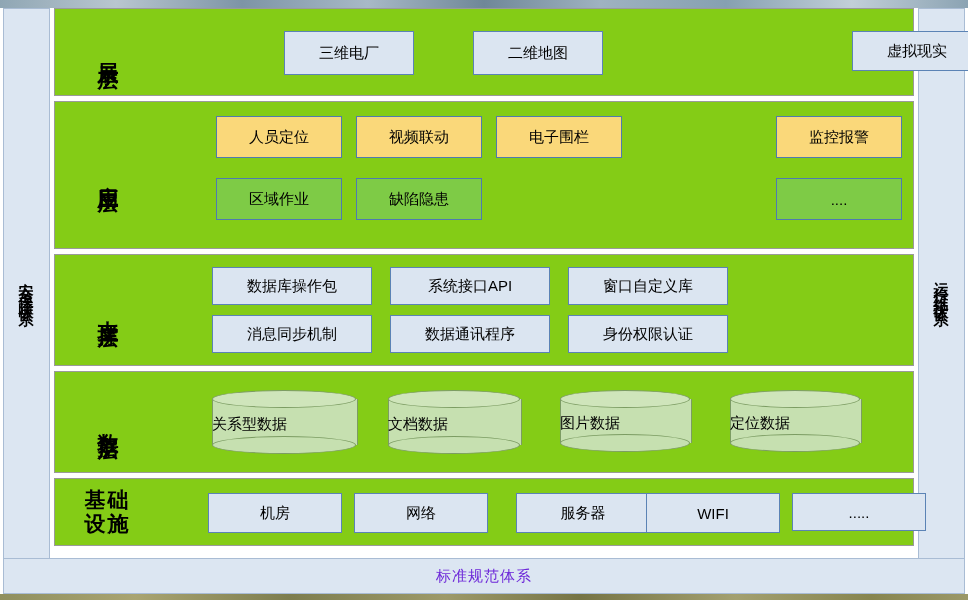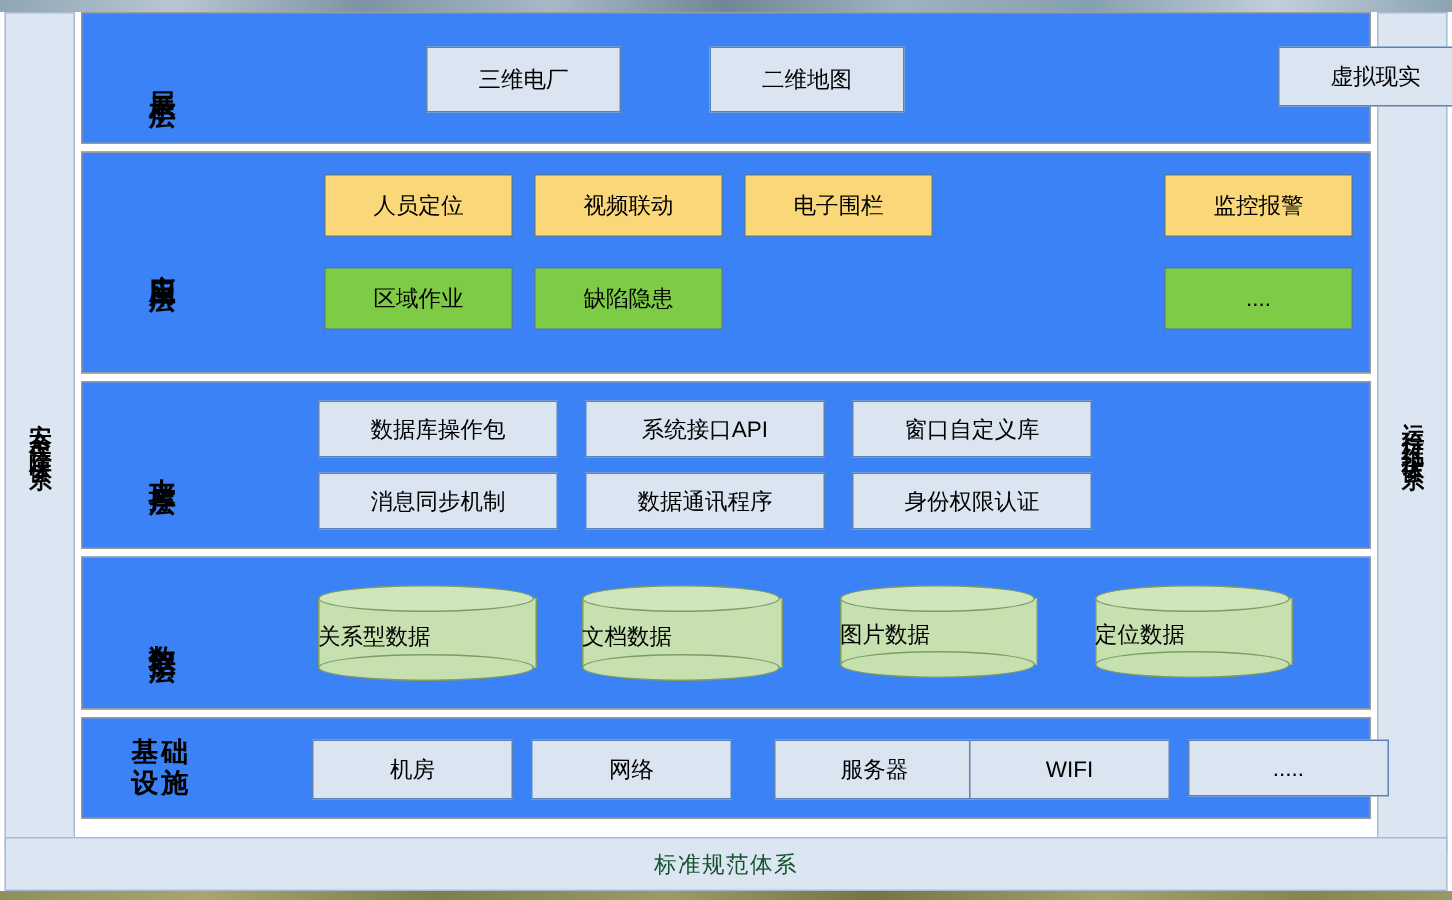--- a/index.html
+++ b/index.html
@@ -42,30 +42,30 @@
   
   #stack{
     position:absolute;left:54px;top:8px;width:860px;height:560px;
     box-sizing:border-box;
     display:flex;flex-direction:column;
   }
 
   .layer{
     position:relative;box-sizing:border-box;
     border:1px solid #9a9a9a;
-    background:#3b82f6;
+    background:#84cc16;
     display:flex;align-items:center;
     margin-bottom:5px;
   }
   .layer:last-child{margin-bottom:0;}
 
   .layer-label{
     flex:0 0 105px;
     display:flex;align-items:center;justify-content:center;
-    font-size:18px;font-weight:700;color:#000;
+    font-size:21px;font-weight:700;color:#000;
     line-height:1.18;letter-spacing:3px;
   }
   .layer-label .vstack{
     writing-mode:vertical-rl;text-orientation:upright;
     letter-spacing:4px;
   }
   .layer-label .twoline{
     writing-mode:horizontal-tb;text-align:center;letter-spacing:2px;line-height:1.15;
   }
 
@@ -108,21 +108,21 @@
   .cyl .cyl-label{
     position:relative;z-index:3;font-size:15px;color:#000;white-space:nowrap;
     margin-top:4px;
   }
 
   
   #footer{
     position:absolute;left:3px;right:3px;bottom:6px;height:36px;
     background:#dce6f2;border:1px solid #a9bcd4;box-sizing:border-box;
     display:flex;align-items:center;justify-content:center;
-    font-size:15px;color:#14532d;letter-spacing:1px;
+    font-size:15px;color:#6d28d9;letter-spacing:1px;
   }
 
   
   .wm{
     position:absolute;pointer-events:none;user-select:none;
     color:rgba(120,150,180,0.16);font-size:34px;font-weight:700;
     transform:rotate(-22deg);white-space:nowrap;
   }
   .wm2{color:rgba(140,160,170,0.13);font-size:26px;}
 </style>

